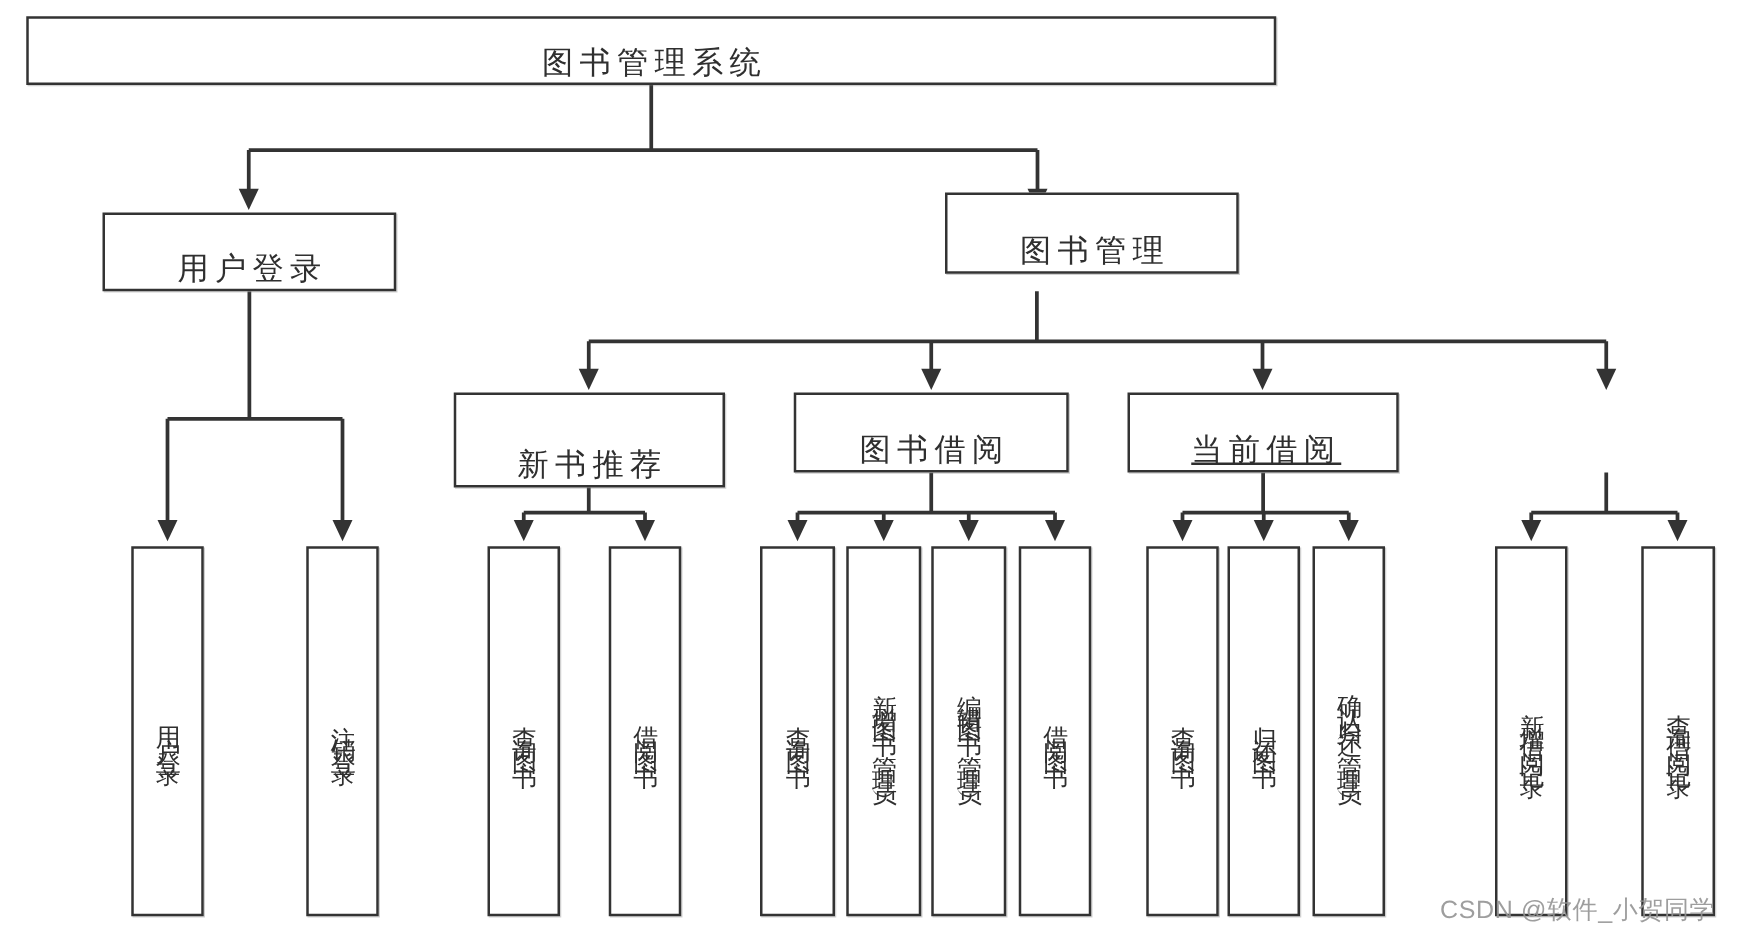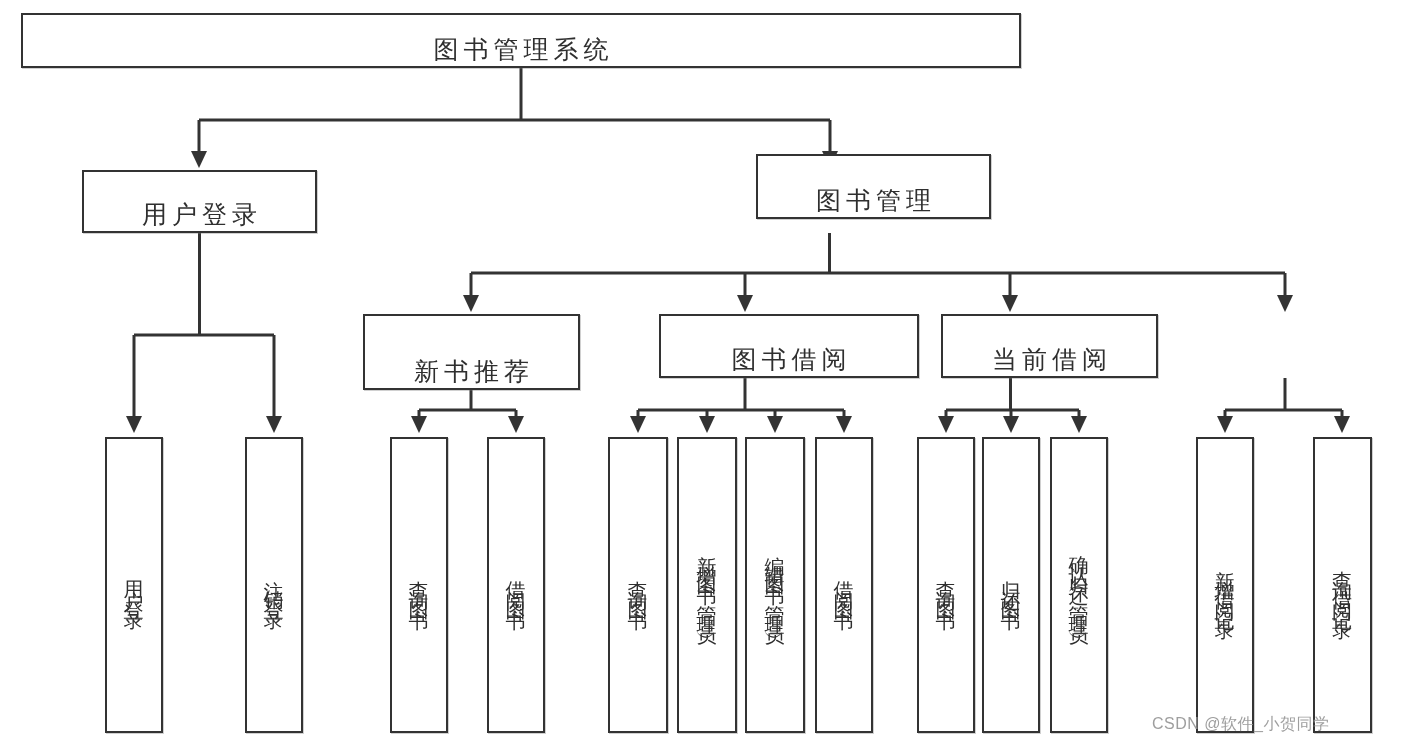--- a/index.html
+++ b/index.html
@@ -48,21 +48,21 @@
   .vbox {
     writing-mode: vertical-rl;
     font-size: 20px;
     letter-spacing: 10px;
     line-height: 1;
   }
   .watermark {
     position: absolute;
     left: 1152px;
     top: 714px;
-    font-size: 16px;
+    font-size: 20px;
     color: rgba(148,148,148,0.9);
     letter-spacing: 0.5px;
     white-space: nowrap;
     z-index: 2;
   }
 </style>
 </head>
 <body>
 
 <div class="canvas">
@@ -150,24 +150,24 @@
   <div class="box hbox" style="left:82px; top:170px; width:235px; height:63px;">
     <span>用户登录</span>
   </div>
   <div class="box hbox" style="left:712px; top:154px; width:235px; height:65px;margin-left:44px;">
     <span>图书管理</span>
   </div>
 
   <div class="box hbox" style="left:363px; top:314px; width:217px; height:76px;">
     <span>新书推荐</span>
   </div>
-  <div class="box hbox" style="left:635px; top:314px; width:260px; height:64px;margin-left:24px;">
+  <div class="box hbox" style="left:635px; top:314px; width:220px; height:64px;">
     <span>图书借阅</span>
   </div>
-  <div class="box hbox" style="left:941px; top:314px; width:217px; height:64px;">
+  <div class="box hbox" style="left:902px; top:314px; width:217px; height:64px;text-decoration:underline;">
     <span>当前借阅</span>
   </div>
 
   <div class="box vbox" style="left:105px; top:437px; width:58px; height:296px;">
     <span>用户登录</span>
   </div>
   <div class="box vbox" style="left:245px; top:437px; width:58px; height:296px;">
     <span>注销登录</span>
   </div>
 

